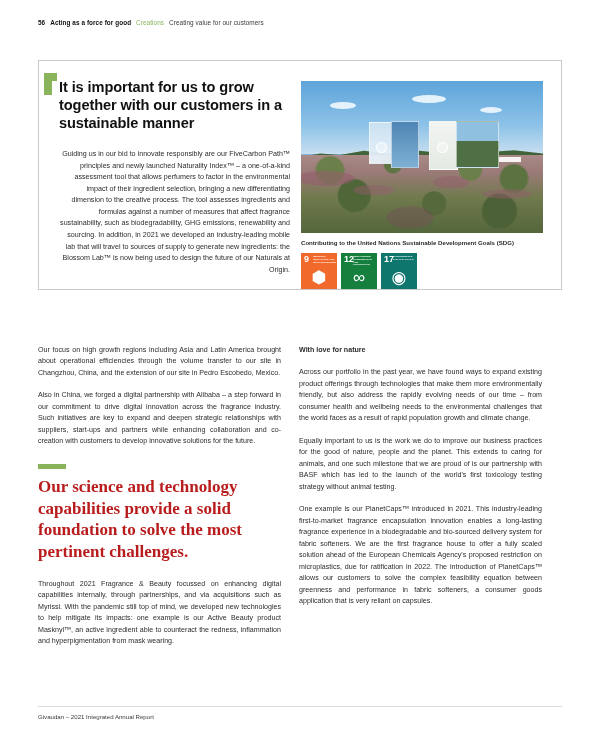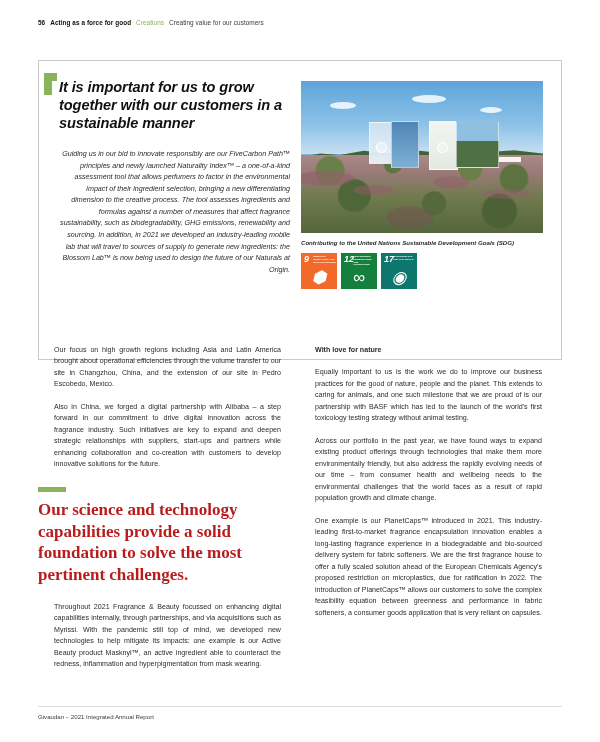--- a/index.html
+++ b/index.html
@@ -20,22 +20,22 @@
     font-size:6.4px;letter-spacing:.01em;
     white-space:nowrap;display:flex;align-items:baseline;gap:5px;
   }
   .runhead .pg{font-weight:bold;font-size:6.4px;color:#111;}
   .runhead .sect{font-weight:bold;font-size:6.4px;color:#111;}
   .runhead .green{color:#8ab45c;font-size:6.4px;}
   .runhead .sub{color:#3c3c3c;font-size:6.4px;}
 
   
   .feature{
-    position:absolute;left:38px;top:60px;width:524px;height:300px;
-    border:1px solid #c9c9c9;box-sizing:border-box;background:#fff;font-style:italic;
+    position:absolute;left:38px;top:60px;width:524px;height:230px;
+    border:1px solid #c9c9c9;box-sizing:border-box;background:#fff;
   }
   .greenmark{
     position:absolute;left:5px;top:12px;width:13px;height:22px;
     background:#8ab45c;
   }
   .greenmark:after{
     content:"";position:absolute;left:8px;top:8px;width:5px;height:14px;background:#fff;
   }
   .feature-head{
     position:absolute;left:20px;top:17px;width:245px;
@@ -100,21 +100,21 @@
     font-size:17px;line-height:1;}
   .sdg9{background:#f26a2b;}
   .sdg12{background:#15803d;}
   .sdg17{background:#0f766e;}
 
   
   .col{position:absolute;top:345px;width:243px;}
   .col-left{left:38px;}
   .col-right{left:299px;}
   .col p{
-    margin:0 0 11px 16px;font-size:7.1px;line-height:1.62;color:#2b2b2b;
+    margin:0 0 11px 0;font-size:7.1px;line-height:1.62;color:#2b2b2b;
     text-align:justify;
   }
   .subhead{
     font-weight:bold;font-size:7.4px;color:#111;margin:0 0 2px 0;line-height:1.4;
   }
   .serif-head{
     font-family:"Liberation Serif", serif;
     font-size:17px;line-height:1.28;font-weight:bold;color:#b91c1c;
     margin:2px 0 16px 0;
   }
@@ -186,20 +186,20 @@
   <div class="col col-left">
     <p>Our focus on high growth regions including Asia and Latin America brought about operational efficiencies through the volume transfer to our site in Changzhou, China, and the extension of our site in Pedro Escobedo, Mexico.</p>
     <p>Also in China, we forged a digital partnership with Alibaba – a step forward in our commitment to drive digital innovation across the fragrance industry. Such initiatives are key to expand and deepen strategic relationships with suppliers, start-ups and partners while enhancing collaboration and co-creation with customers to develop innovative solutions for the future.</p>
     <div class="rule-green"></div>
     <div class="serif-head">Our science and technology capabilities provide a solid foundation to solve the most pertinent challenges.</div>
     <p>Throughout 2021 Fragrance &amp; Beauty focussed on enhancing digital capabilities internally, through partnerships, and via acquisitions such as Myrissi. With the pandemic still top of mind, we developed new technologies to help mitigate its impacts: one example is our Active Beauty product Masknyl™, an active ingredient able to counteract the redness, inflammation and hyperpigmentation from mask wearing.</p>
   </div>
 
   <div class="col col-right">
     <p class="subhead">With love for nature</p>
+    <p>Across our portfolio in the past year, we have found ways to expand existing product offerings through technologies that make them more environmentally friendly, but also address the rapidly evolving needs of our time – from consumer health and wellbeing needs to the environmental challenges that the world faces as a result of rapid population growth and climate change.</p>
     <p>Equally important to us is the work we do to improve our business practices for the good of nature, people and the planet. This extends to caring for animals, and one such milestone that we are proud of is our partnership with BASF which has led to the launch of the world's first toxicology testing strategy without animal testing.</p>
-    <p>Across our portfolio in the past year, we have found ways to expand existing product offerings through technologies that make them more environmentally friendly, but also address the rapidly evolving needs of our time – from consumer health and wellbeing needs to the environmental challenges that the world faces as a result of rapid population growth and climate change.</p>
     <p>One example is our PlanetCaps™ introduced in 2021. This industry-leading first-to-market fragrance encapsulation innovation enables a long-lasting fragrance experience in a biodegradable and bio-sourced delivery system for fabric softeners. We are the first fragrance house to offer a fully scaled solution ahead of the European Chemicals Agency's proposed restriction on microplastics, due for ratification in 2022. The introduction of PlanetCaps™ allows our customers to solve the complex feasibility equation between greenness and performance in fabric softeners, a consumer goods application that is very reliant on capsules.</p>
   </div>
 
   <div class="footrule"></div>
   <div class="footer">Givaudan – 2021 Integrated Annual Report</div>
 </div>
 
 </body></html>

